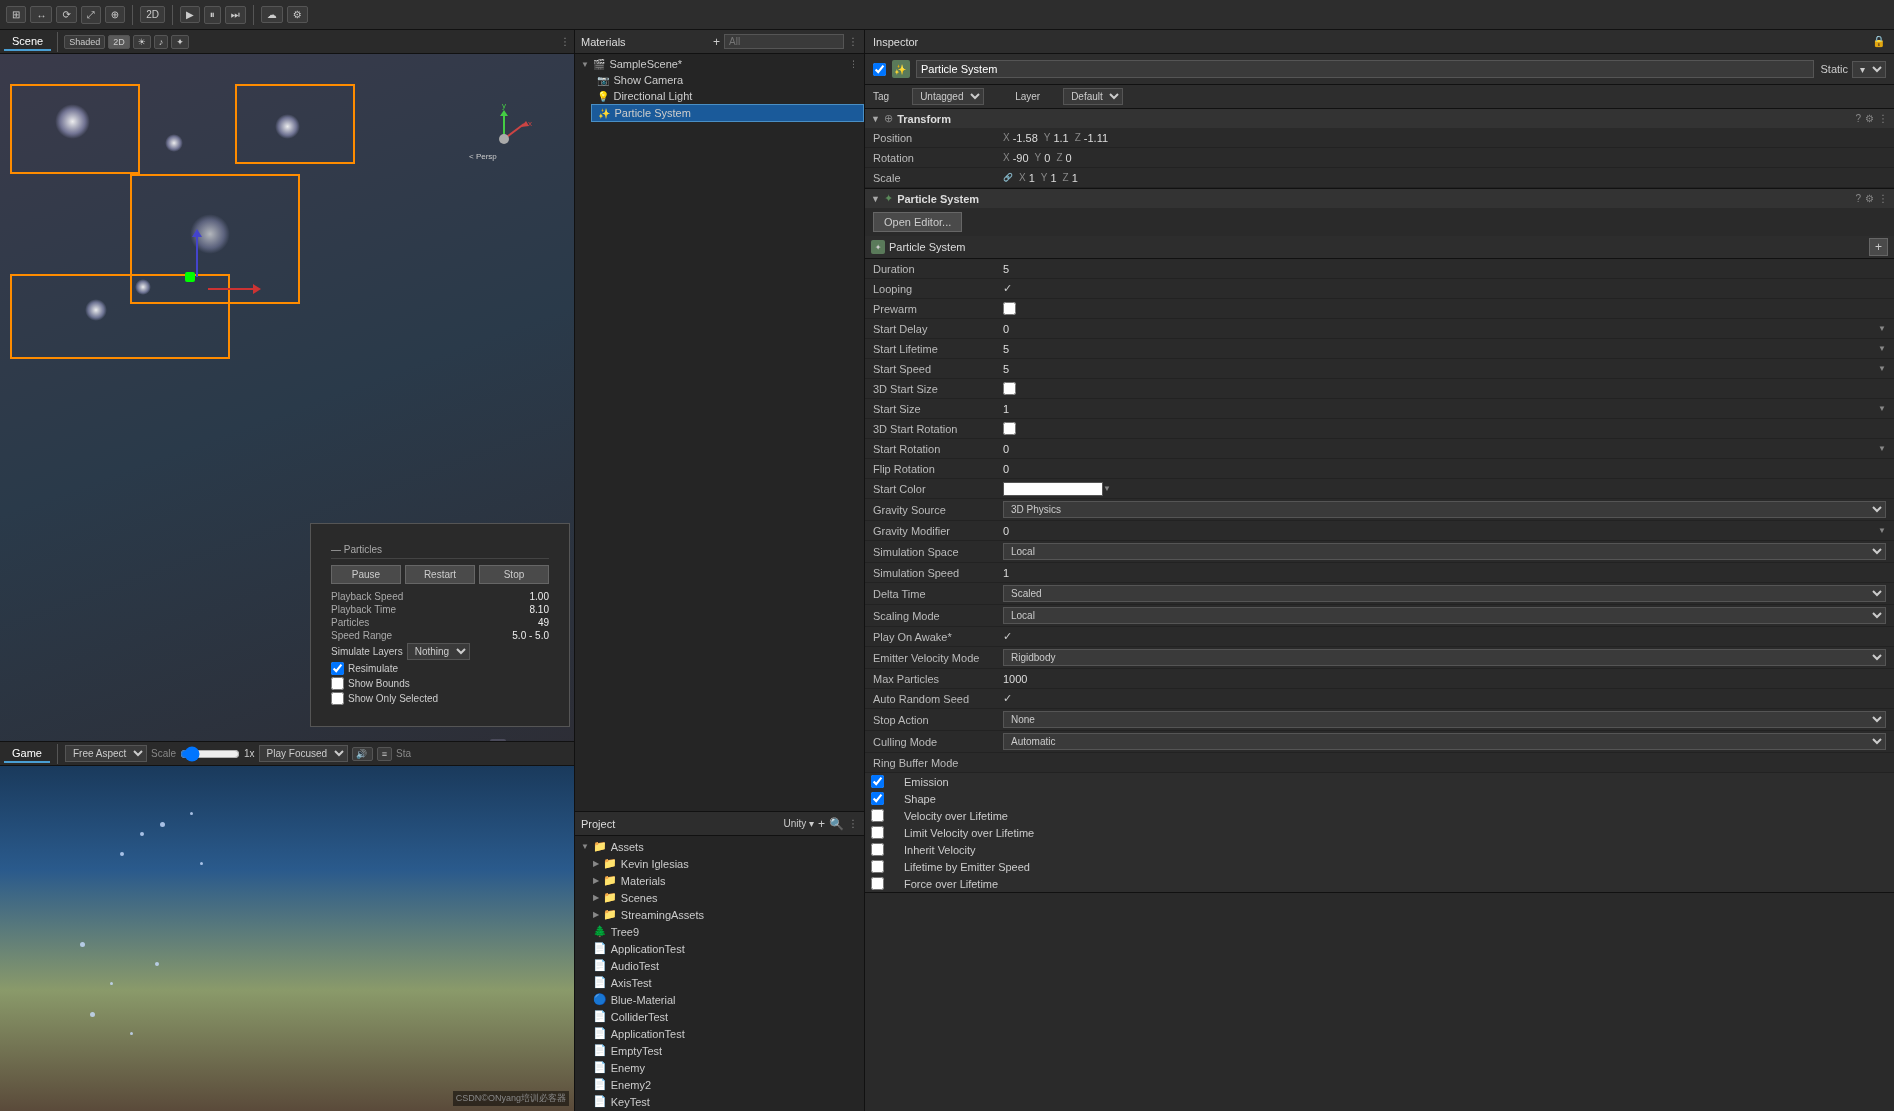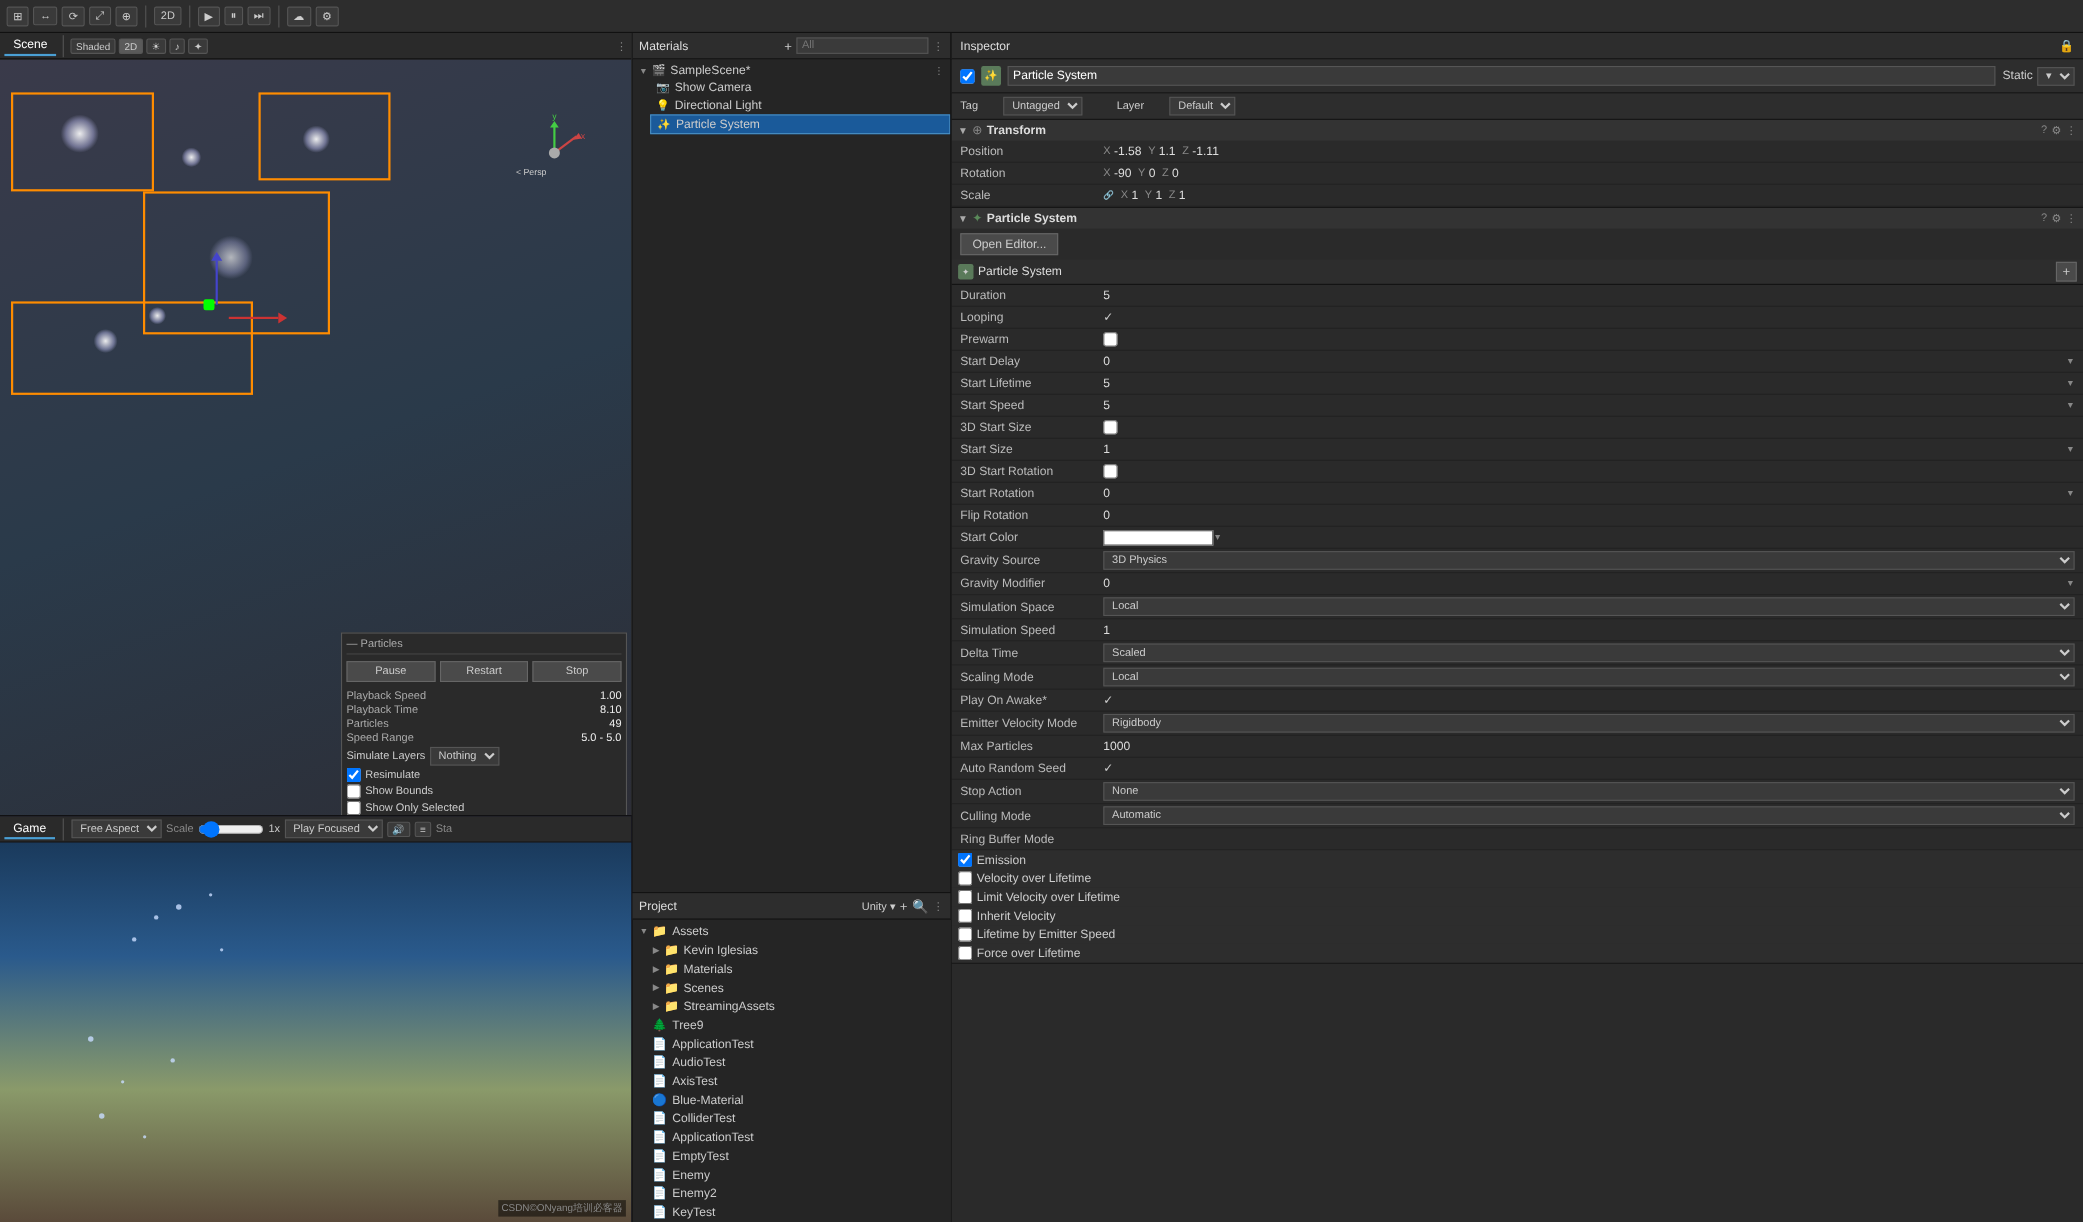--- a/index.html
+++ b/index.html
@@ -82,25 +82,25 @@
     
     .orange-box {
       position: absolute;
       border: 2px solid #ff8c00;
       background: transparent;
     }
 
     
     #particles-panel {
       position: absolute;
-      bottom: 18px;
+      bottom: 38px;
       left: 310px;
       background: #2a2a2a;
       border: 1px solid #555;
-      padding: 4px;
+      padding: 20px;
       min-width: 260px;
       z-index: 20;
     }
     .particles-title {
       color: #aaa;
       font-size: 10px;
       margin-bottom: 6px;
       border-bottom: 1px solid #444;
       padding-bottom: 3px;
     }
@@ -421,21 +421,21 @@
       font-size: 12px;
       cursor: pointer;
     }
 
     .subsection-header {
       display: flex;
       align-items: center;
       padding: 2px 6px;
       background: #2d2d2d;
       cursor: pointer;
-      gap: 4px;
+      gap: 20px;
     }
     .subsection-title { font-size: 11px; color: #ccc; }
 
     
     ::-webkit-scrollbar { width: 6px; height: 6px; }
     ::-webkit-scrollbar-track { background: #1a1a1a; }
     ::-webkit-scrollbar-thumb { background: #555; border-radius: 3px; }
     .panel-tab {
       padding: 2px 8px;
       font-size: 11px;
@@ -990,20 +990,24 @@
           <div class="prop-row">
             <span class="prop-label">Ring Buffer Mode</span>
           </div>
 
           
           <div class="subsection-header">
             <input type="checkbox" checked="" style="">
             <span class="subsection-title">Emission</span>
           </div>
           <div class="subsection-header">
+            <input type="checkbox" checked="" style="">
+            <span class="subsection-title">Shape</span>
+          </div>
+          <div class="subsection-header">
             <input type="checkbox" style="">
             <span class="subsection-title">Velocity over Lifetime</span>
           </div>
           <div class="subsection-header">
             <input type="checkbox" style="">
             <span class="subsection-title">Limit Velocity over Lifetime</span>
           </div>
           <div class="subsection-header">
             <input type="checkbox" style="">
             <span class="subsection-title">Inherit Velocity</span>

